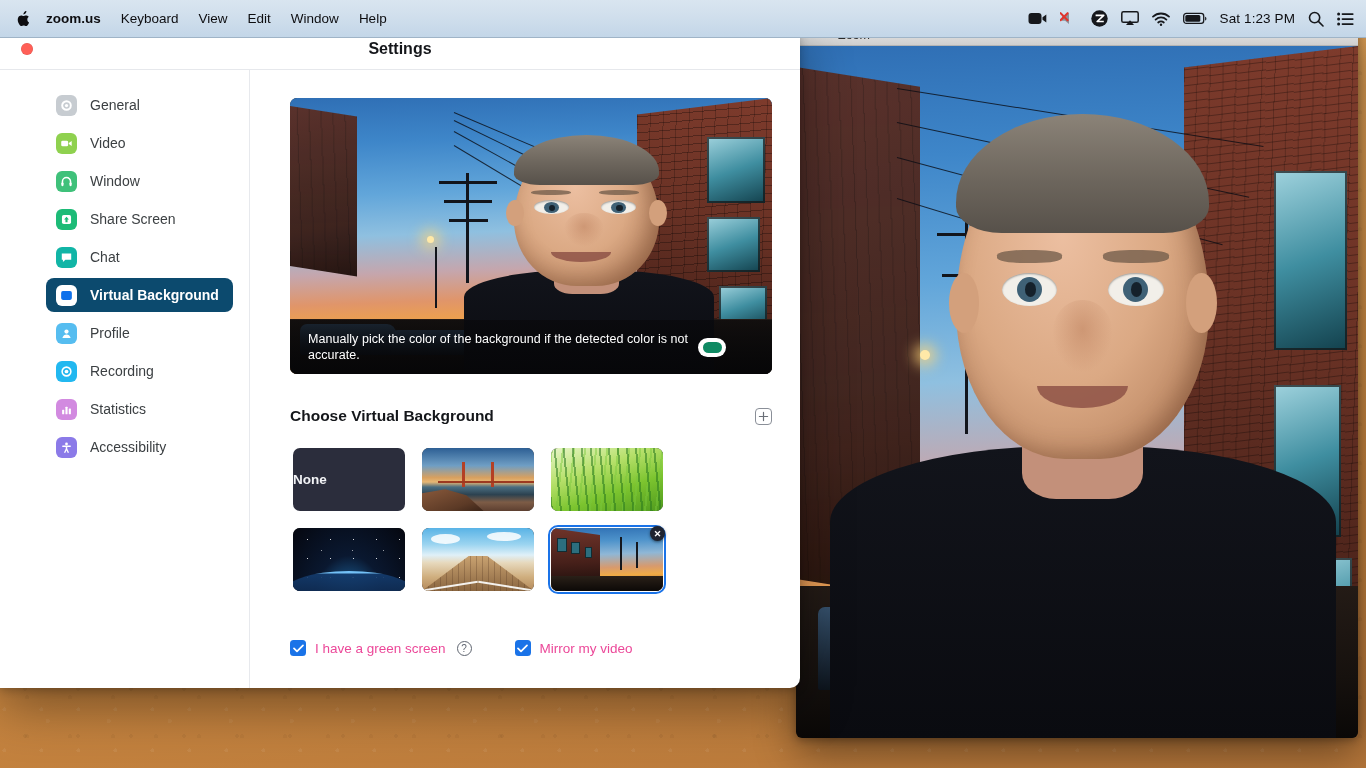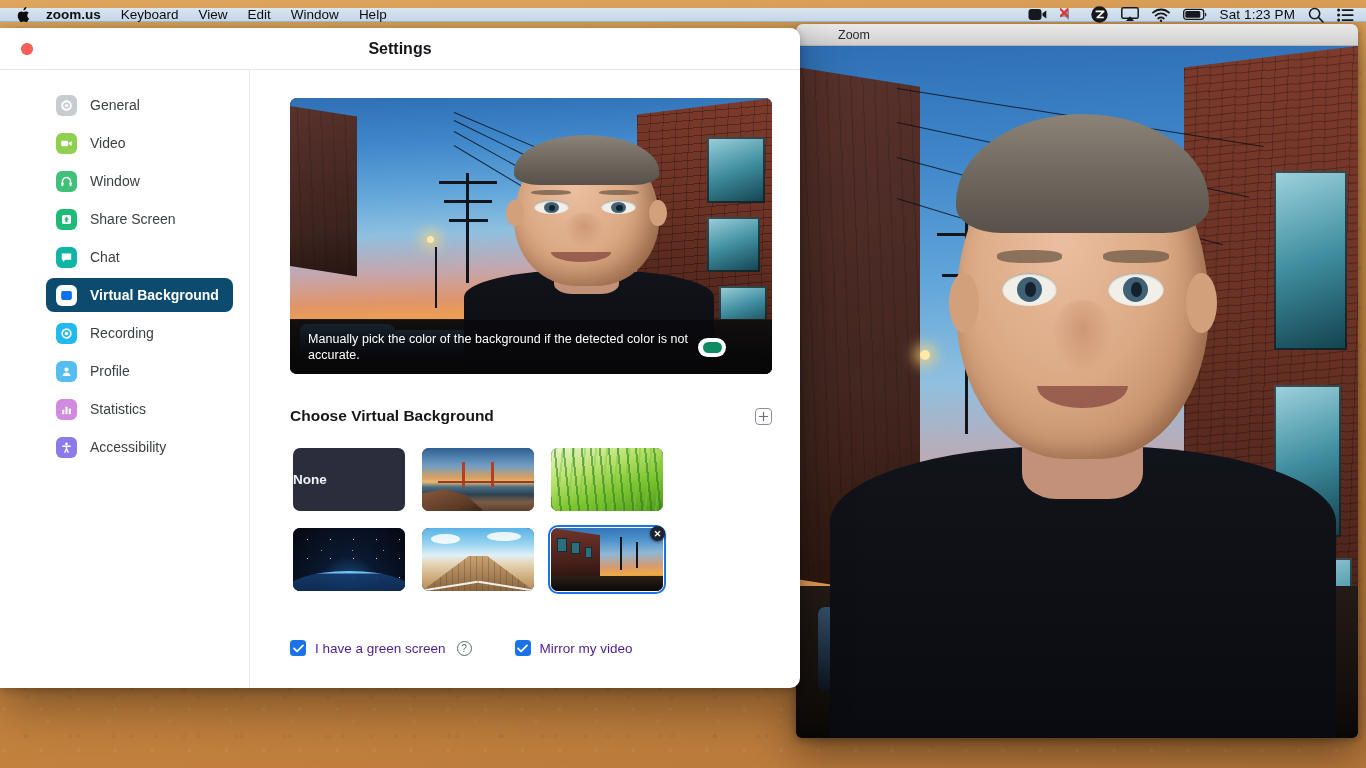--- a/index.html
+++ b/index.html
@@ -22,28 +22,27 @@
       radial-gradient(circle at 12% 30%, rgba(255,255,255,0.07) 0 2px, transparent 2px),
       radial-gradient(circle at 47% 66%, rgba(0,0,0,0.05) 0 2px, transparent 2px),
       radial-gradient(circle at 78% 22%, rgba(255,255,255,0.05) 0 2px, transparent 2px),
       radial-gradient(circle at 63% 88%, rgba(0,0,0,0.04) 0 2px, transparent 2px);
     background-size: 37px 41px, 53px 47px, 61px 59px, 43px 39px;
     opacity: .9;
   }
 
   
   #menubar {
-    position: absolute; top: 0; left: 0; right: 0; height: 14px;
+    position: absolute; top: 0; left: 0; right: 0; height: 38px;
     background: linear-gradient(180deg, #d9e5f0 0%, #cfdeec 50%, #c3d6e8 100%);
     border-bottom: 1px solid #9fb4c7;
     display: flex; align-items: center;
     padding: 0 8px 0 10px;
     font-size: 13.5px; color: #0d0d10;
     z-index: 80;
-    margin-top: 8px;
   }
   .mb-apple { width: 26px; display: flex; justify-content: center; align-items: center; font-size: 15px; }
   .mb-item { padding: 0 10px; line-height: 26px; white-space: nowrap; }
   .mb-item.bold { font-weight: bold; }
   .mb-right { margin-left: auto; display: flex; align-items: center; gap: 13px; padding-right: 4px; }
   .mb-right .mb-time { font-size: 13.5px; letter-spacing: .1px; }
   .mb-ico { display: flex; align-items: center; justify-content: center; position: relative; }
 
   
   #zoomwin {
@@ -356,21 +355,21 @@
     position: absolute; left: 40px; bottom: 32px;
     display: flex; align-items: center; gap: 43px;
   }
   .check-group { display: flex; align-items: center; gap: 9px; }
   .checkbox {
     width: 16px; height: 16px; border-radius: 3.5px;
     background: #1a73e8; display: flex; align-items: center; justify-content: center;
     cursor: pointer; flex-shrink: 0;
   }
   .checkbox svg { display: block; }
-  .check-label { font-size: 13.5px; color: #4c1d95; white-space: nowrap; }
+  .check-label { font-size: 13.5px; color: #ec4899; white-space: nowrap; }
   #help-icon {
     width: 15px; height: 15px; border-radius: 50%;
     border: 1px solid #5f6570; color: #5f6570;
     font-size: 10px; display: flex; align-items: center; justify-content: center;
     cursor: pointer; margin-left: 2px;
   }
 </style>
 </head>
 <body>
 
@@ -563,36 +562,36 @@
           <span class="nav-icon" style="background: rgb(255, 255, 255);">
             <svg width="13" height="13" viewBox="0 0 16 16">
               <rect x="1.4" y="2.6" width="13.2" height="10.8" rx="2.2" fill="#0e71eb"></rect>
               <circle cx="8" cy="6.6" r="2" fill="#0e71eb"></circle>
               <path d="M4 12.2c.7-2.1 2.2-3.1 4-3.1s3.3 1 4 3.1z" fill="#0e71eb"></path>
             </svg>
           </span>
           <span class="nav-label">Virtual Background</span>
         </div>
         <div class="nav-item">
+          <span class="nav-icon" style="background: rgb(86, 189, 240);">
+            <svg width="13" height="13" viewBox="0 0 16 16">
+              <circle cx="8" cy="5.6" r="2.6" fill="#ffffff"></circle>
+              <path d="M2.9 13.6c.9-3 2.8-4.4 5.1-4.4s4.2 1.4 5.1 4.4z" fill="#ffffff"></path>
+            </svg>
+          </span>
+          <span class="nav-label">Profile</span>
+        </div>
+        <div class="nav-item">
           <span class="nav-icon" style="background: rgb(34, 184, 240);">
             <svg width="13" height="13" viewBox="0 0 16 16">
               <circle cx="8" cy="8" r="5.4" fill="none" stroke="#ffffff" stroke-width="1.9"></circle>
               <circle cx="8" cy="8" r="2.3" fill="#ffffff"></circle>
             </svg>
           </span>
           <span class="nav-label">Recording</span>
-        </div>
-        <div class="nav-item">
-          <span class="nav-icon" style="background: rgb(86, 189, 240);">
-            <svg width="13" height="13" viewBox="0 0 16 16">
-              <circle cx="8" cy="5.6" r="2.6" fill="#ffffff"></circle>
-              <path d="M2.9 13.6c.9-3 2.8-4.4 5.1-4.4s4.2 1.4 5.1 4.4z" fill="#ffffff"></path>
-            </svg>
-          </span>
-          <span class="nav-label">Profile</span>
         </div>
         <div class="nav-item">
           <span class="nav-icon" style="background: rgb(210, 138, 224);">
             <svg width="13" height="13" viewBox="0 0 16 16">
               <rect x="2.6" y="8.4" width="2.6" height="5.4" rx="0.7" fill="#ffffff"></rect>
               <rect x="6.7" y="4.6" width="2.6" height="9.2" rx="0.7" fill="#ffffff"></rect>
               <rect x="10.8" y="6.8" width="2.6" height="7" rx="0.7" fill="#ffffff"></rect>
             </svg>
           </span>
           <span class="nav-label">Statistics</span>

